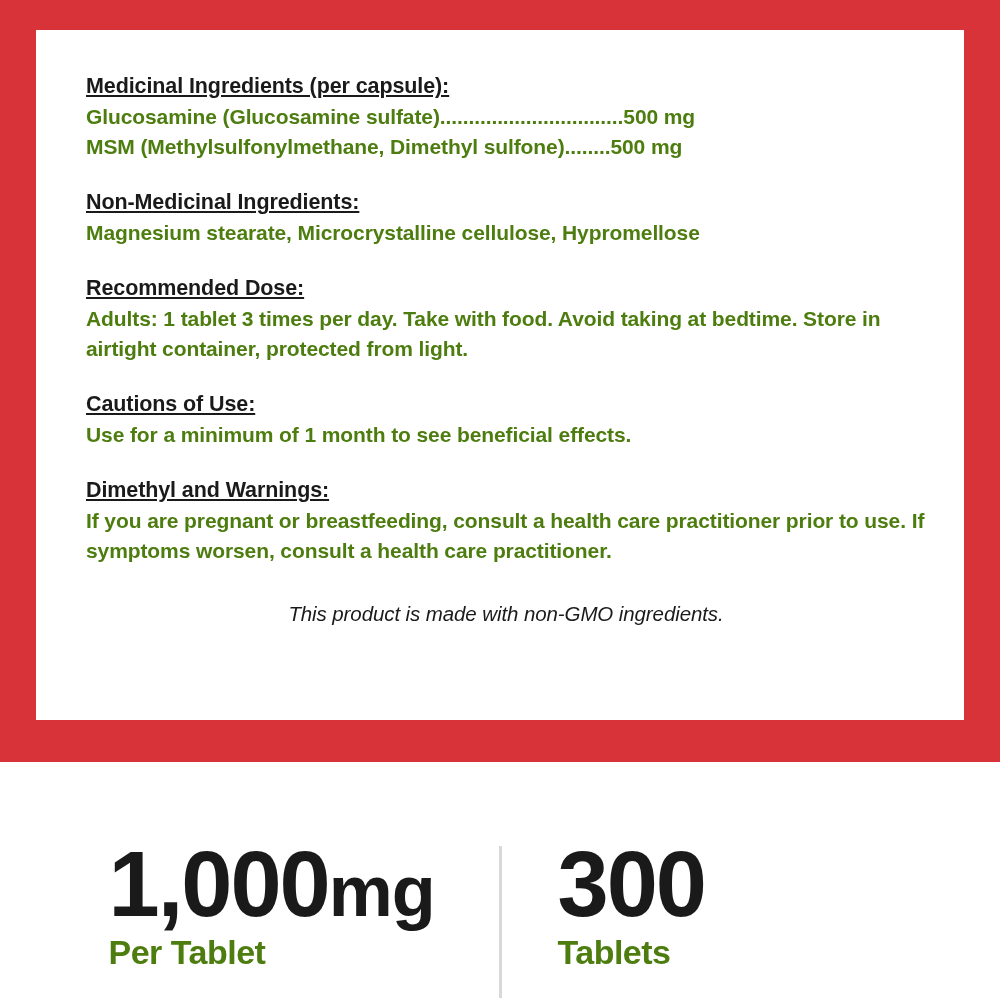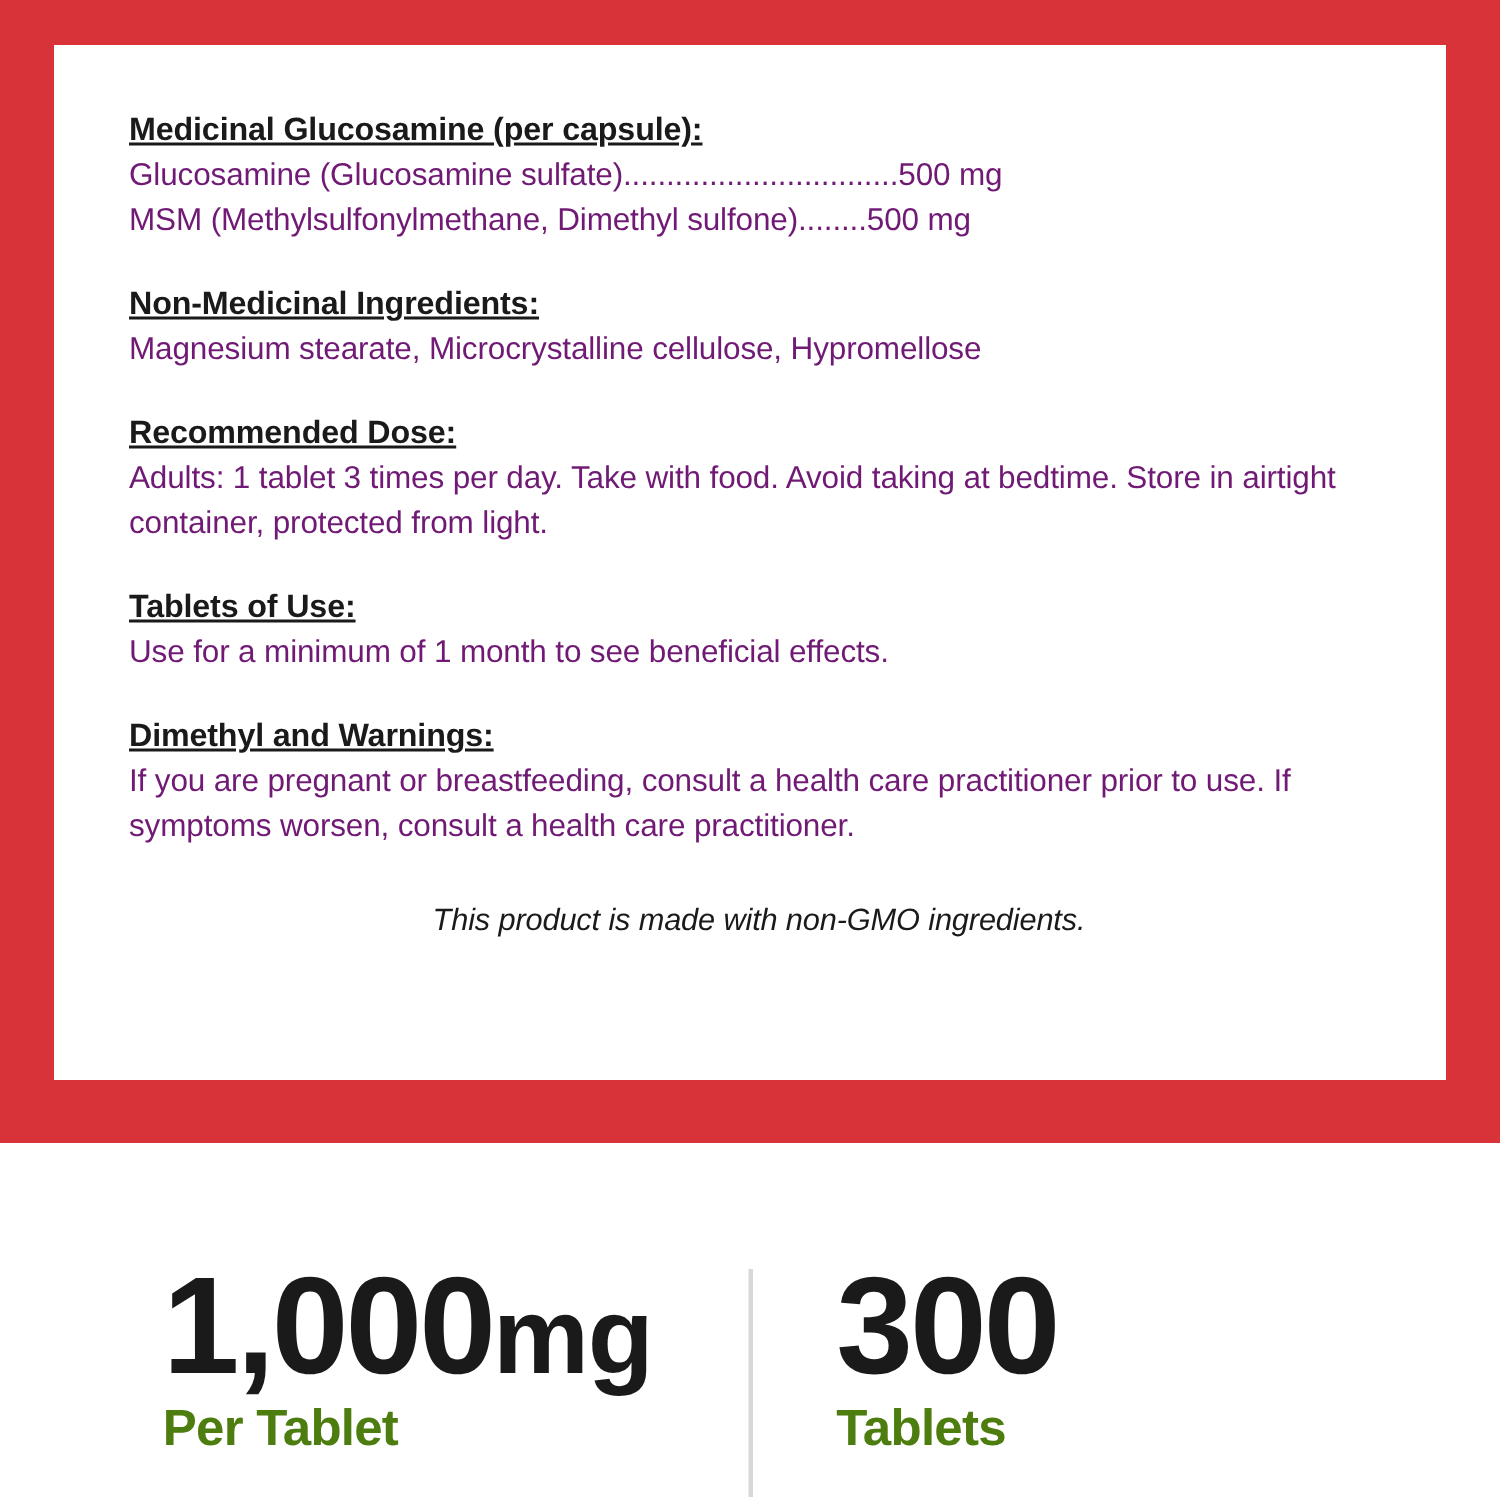--- a/index.html
+++ b/index.html
@@ -53,24 +53,25 @@
     color: #1a1a1a;
     text-decoration: underline;
     text-underline-offset: 2px;
     line-height: 1.38;
     margin: 0;
     letter-spacing: -0.1px;
   }
 
   .sec-body {
     font-size: 21px;
-    color: #701a75;
+    color: #4d7c0f;
     line-height: 1.44;
     margin: 0;
     letter-spacing: -0.1px;
+    font-weight: bold;
   }
 
   .block {
     margin-bottom: 26px;
   }
 
   .first-block {
     margin-top: 22px;
   }
 
@@ -149,37 +150,37 @@
 </head>
 <body>
 
 <div class="page">
 
   <div class="red-panel">
     <div class="white-card">
       <div class="card-inner">
 
         <div class="block first-block">
-          <div class="sec-head">Medicinal Glucosamine (per capsule):</div>
+          <div class="sec-head">Medicinal Ingredients (per capsule):</div>
           <div class="sec-body">Glucosamine (Glucosamine sulfate)................................500 mg</div>
           <div class="sec-body">MSM (Methylsulfonylmethane, Dimethyl sulfone)........500 mg</div>
         </div>
 
         <div class="block">
           <div class="sec-head">Non-Medicinal Ingredients:</div>
           <div class="sec-body">Magnesium stearate, Microcrystalline cellulose, Hypromellose</div>
         </div>
 
         <div class="block">
           <div class="sec-head">Recommended Dose:</div>
           <div class="sec-body">Adults: 1 tablet 3 times per day. Take with food. Avoid taking at bedtime. Store in airtight container, protected from light.</div>
         </div>
 
         <div class="block">
-          <div class="sec-head">Tablets of Use:</div>
+          <div class="sec-head">Cautions of Use:</div>
           <div class="sec-body">Use for a minimum of 1 month to see beneficial effects.</div>
         </div>
 
         <div class="block">
           <div class="sec-head">Dimethyl and Warnings:</div>
           <div class="sec-body">If you are pregnant or breastfeeding, consult a health care practitioner prior to use. If symptoms worsen, consult a health care practitioner.</div>
         </div>
 
         <div class="note">This product is made with non-GMO ingredients.</div>
 

